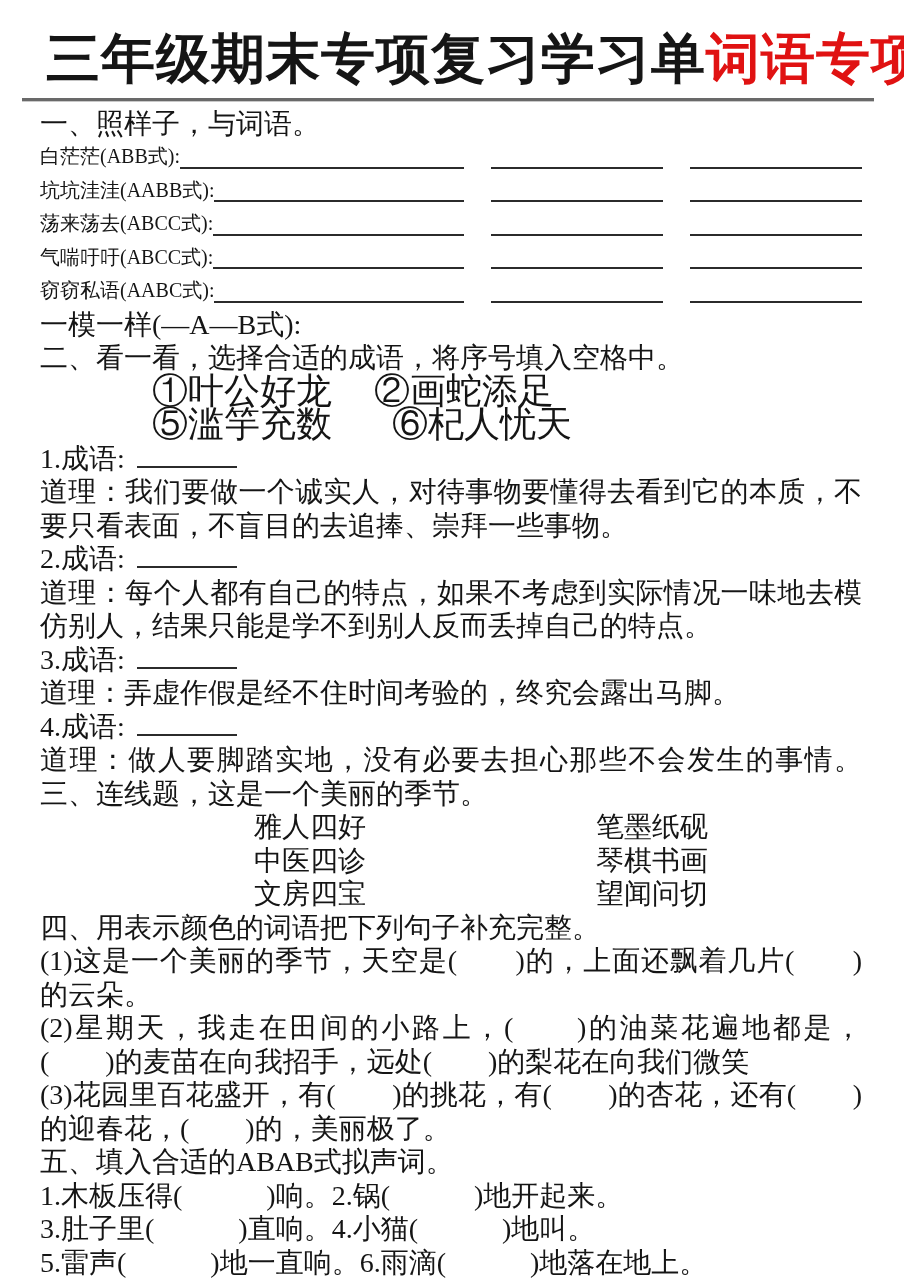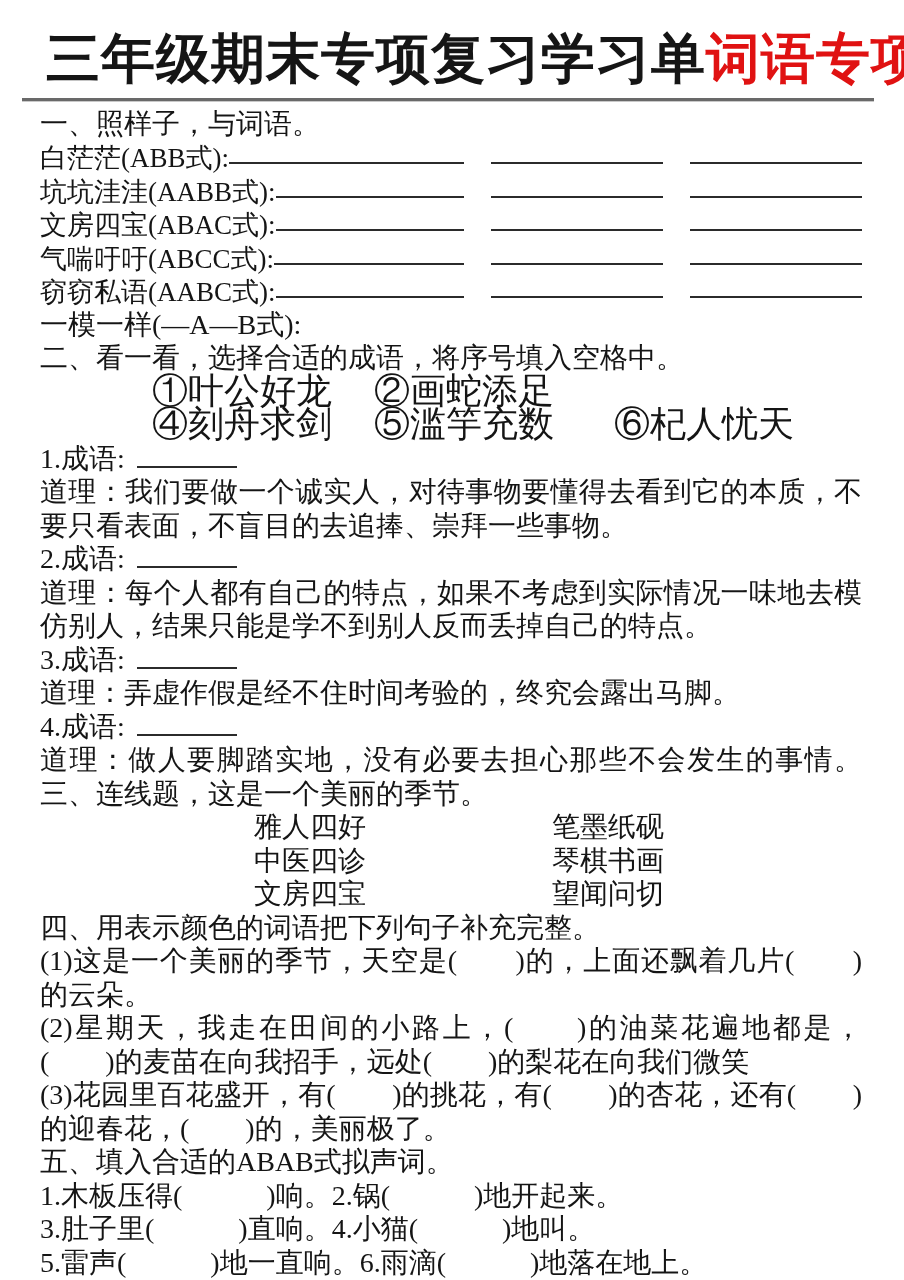--- a/index.html
+++ b/index.html
@@ -37,23 +37,23 @@
   }
   .line, .para {
     font-size: 28px;
     line-height: 33.5px;
   }
   .para { text-align: justify; }
 
   
   .wordrow {
     display: flex;
-    align-items: flex-start;
+    align-items: center;
     height: 33.5px;
-    font-size: 27px;
+    font-size: 20px;
   }
   .wlabel { white-space: nowrap; }
   .blank {
     border-bottom: 2px solid #2b2b2b;
     height: 24px;
     box-sizing: border-box;
   }
   .blank.grow { flex: 1 1 auto; }
   .blank.fixed { width: 172px; margin-left: 27px; flex: 0 0 auto; }
 
@@ -76,20 +76,21 @@
   }
   .opt { flex: 0 0 auto; width: 222px; white-space: nowrap; }
   .opt.opt-mid { width: 240px; }
   .opt.opt-last { width: auto; }
 
   
   .pair-row {
     display: flex;
     font-size: 28px;
     line-height: 33.5px;
+    gap: 44px;
   }
   .pair-left {
     flex: 0 0 auto;
     margin-left: 214px;
     width: 298px;
     white-space: nowrap;
   }
   .pair-right { flex: 0 0 auto; white-space: nowrap; }
 </style>
 </head>
@@ -109,21 +110,21 @@
     <span class="blank fixed"></span>
     <span class="blank fixed"></span>
   </div>
   <div class="wordrow">
     <span class="wlabel">坑坑洼洼(AABB式):</span>
     <span class="blank grow"></span>
     <span class="blank fixed"></span>
     <span class="blank fixed"></span>
   </div>
   <div class="wordrow">
-    <span class="wlabel">文房四宝(ABAC式):</span>
+    <span class="wlabel">荡来荡去(ABCC式):</span>
     <span class="blank grow"></span>
     <span class="blank fixed"></span>
     <span class="blank fixed"></span>
   </div>
   <div class="wordrow">
     <span class="wlabel">气喘吁吁(ABCC式):</span>
     <span class="blank grow"></span>
     <span class="blank fixed"></span>
     <span class="blank fixed"></span>
   </div>
@@ -135,21 +136,20 @@
   </div>
   <div class="line">一模一样(—A—B式):</div>
 
   <div class="line">二、看一看，选择合适的成语，将序号填入空格中。</div>
 
   <div class="opt-row">
     <span class="opt">①叶公好龙</span>
     <span class="opt opt-mid">②画蛇添足</span>
   </div>
   <div class="opt-row">
-    <span class="opt">④刻舟求剑</span>
     <span class="opt opt-mid">⑤滥竽充数</span>
     <span class="opt opt-last">⑥杞人忧天</span>
   </div>
 
   <div class="line">
     <span>1.成语:</span><span class="blank-short"></span>
   </div>
   <div class="para">道理：我们要做一个诚实人，对待事物要懂得去看到它的本质，不要只看表面，不盲目的去追捧、崇拜一些事物。</div>
 
   <div class="line">

